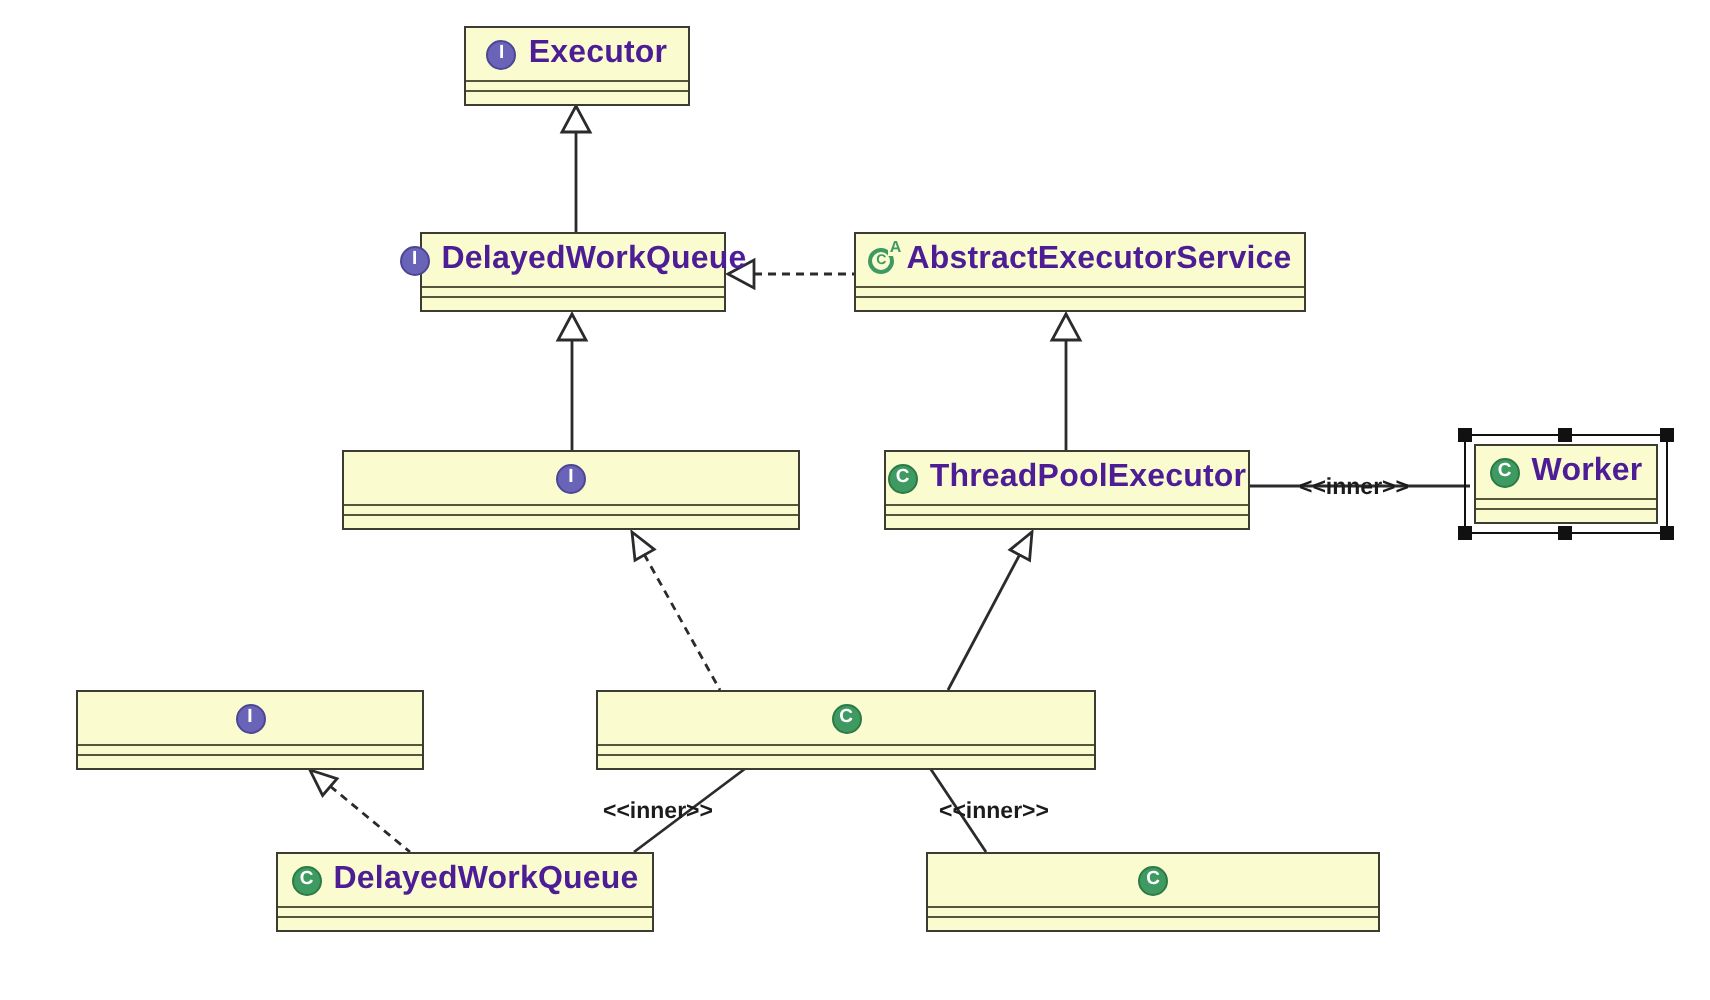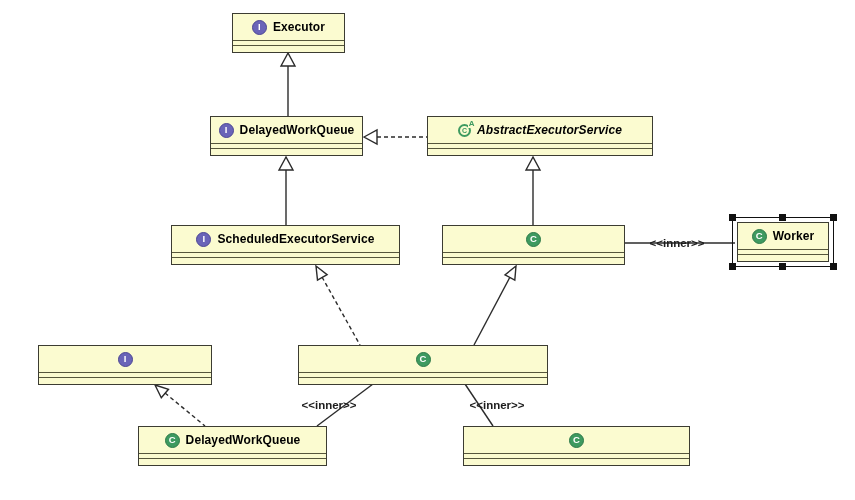--- a/index.html
+++ b/index.html
@@ -14,22 +14,22 @@
   .edge-label { font:bold 11.5px "Liberation Sans", sans-serif; fill:#1c1c1c; }
 
   .node {
     position:absolute; z-index:2; background:#fbfbd0;
     border:1.5px solid #3c3c32; box-sizing:border-box;
   }
   .node .title {
     height:26px; display:flex; align-items:center; justify-content:center;
     gap:6px; padding:0 6px; white-space:nowrap;
   }
-  .node .name { font-weight:bold; font-size:12px; color:#000000; letter-spacing:0.1px; }
-  .node.abstract .name { font-style:italic; }
+  .node .name { font-weight:bold; font-size:16px; color:#4c1d95; letter-spacing:0.1px; }
+  .node.abstract .name { }
   .node .cmp1 { height:4px; border-top:1.4px solid #56563c; }
   .node .cmp2 { height:6px; border-top:1.4px solid #56563c; }
 
   .icon {
     flex:0 0 auto; width:15px; height:15px; border-radius:50%;
     display:inline-flex; align-items:center; justify-content:center;
     font-size:9.5px; font-weight:bold; line-height:1; box-sizing:border-box;
   }
   .icon.iface { background:#6a64b8; border:1px solid #4c4694; color:#ffffff; }
   .icon.cls   { background:#3e9a60; border:1px solid #2d7a49; color:#ffffff; }
@@ -135,29 +135,29 @@
         </span>
       <span class="name">AbstractExecutorService</span>
     </div>
     <div class="cmp1"></div>
     <div class="cmp2"></div>
   </div>
 
   <div class="node" style="left:171px;top:225px;width:229px">
     <div class="title">
       <span class="icon iface">I</span>
-      <span class="name">ScheduledExecutorService</span>
     </div>
     <div class="cmp1"></div>
     <div class="cmp2"></div>
   </div>
 
   <div class="node" style="left:442px;top:225px;width:183px">
     <div class="title">
       <span class="icon cls">C</span>
+      <span class="name">ThreadPoolExecutor</span>
     </div>
     <div class="cmp1"></div>
     <div class="cmp2"></div>
   </div>
 
   <div class="node" style="left:737px;top:222px;width:92px">
     <div class="title">
       <span class="icon cls">C</span>
       <span class="name">Worker</span>
     </div>

